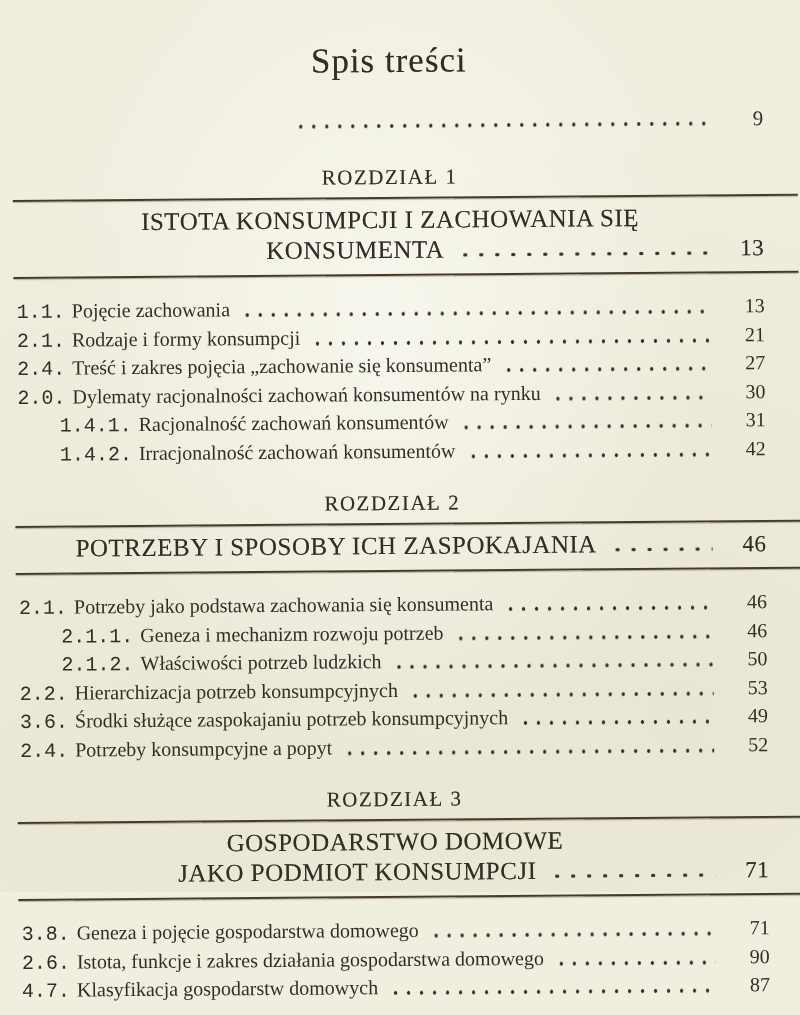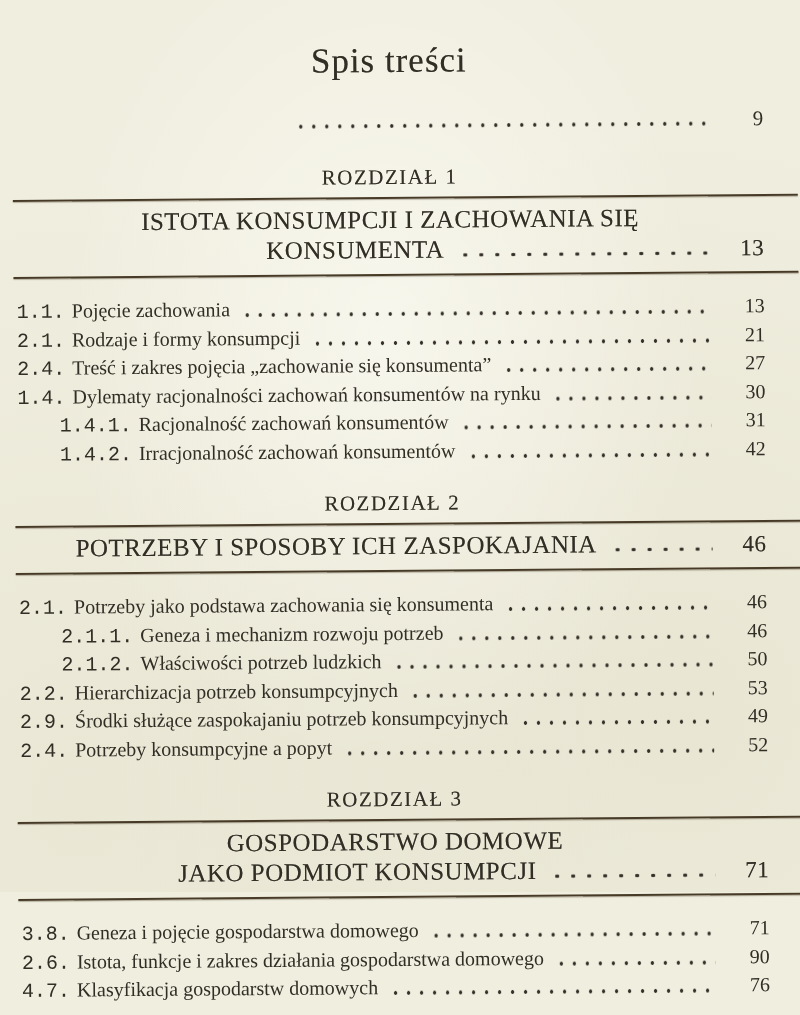--- a/index.html
+++ b/index.html
@@ -117,21 +117,21 @@
               </div>
 
               <div class="row toc-row">
                 <span class="num">2.4.</span>
                 <span class="label">Treść i zakres pojęcia „zachowanie się konsumenta”</span>
                 <span class="leader"></span>
                 <span class="pagenum">27</span>
               </div>
 
               <div class="row toc-row">
-                <span class="num">1.4.</span>
+                <span class="num">2.0.</span>
                 <span class="label">Dylematy racjonalności zachowań konsumentów na rynku</span>
                 <span class="leader"></span>
                 <span class="pagenum">30</span>
               </div>
 
               <div class="row toc-row sub">
                 <span class="num">1.4.1.</span>
                 <span class="label">Racjonalność zachowań konsumentów</span>
                 <span class="leader"></span>
                 <span class="pagenum">31</span>
@@ -180,21 +180,21 @@
               </div>
 
               <div class="row toc-row">
                 <span class="num">2.2.</span>
                 <span class="label">Hierarchizacja potrzeb konsumpcyjnych</span>
                 <span class="leader"></span>
                 <span class="pagenum">53</span>
               </div>
 
               <div class="row toc-row">
-                <span class="num">2.9.</span>
+                <span class="num">3.6.</span>
                 <span class="label">Środki służące zaspokajaniu potrzeb konsumpcyjnych</span>
                 <span class="leader"></span>
                 <span class="pagenum">49</span>
               </div>
 
               <div class="row toc-row">
                 <span class="num">2.4.</span>
                 <span class="label">Potrzeby konsumpcyjne a popyt</span>
                 <span class="leader"></span>
                 <span class="pagenum">52</span>
@@ -225,20 +225,20 @@
                 <span class="num">2.6.</span>
                 <span class="label">Istota, funkcje i zakres działania gospodarstwa domowego</span>
                 <span class="leader"></span>
                 <span class="pagenum">90</span>
               </div>
 
               <div class="row toc-row">
                 <span class="num">4.7.</span>
                 <span class="label">Klasyfikacja gospodarstw domowych</span>
                 <span class="leader"></span>
-                <span class="pagenum">76</span>
+                <span class="pagenum">87</span>
               </div>
             </div>
         </section>
       </div>
 
   </div>
 </div>
 
 </body></html>

